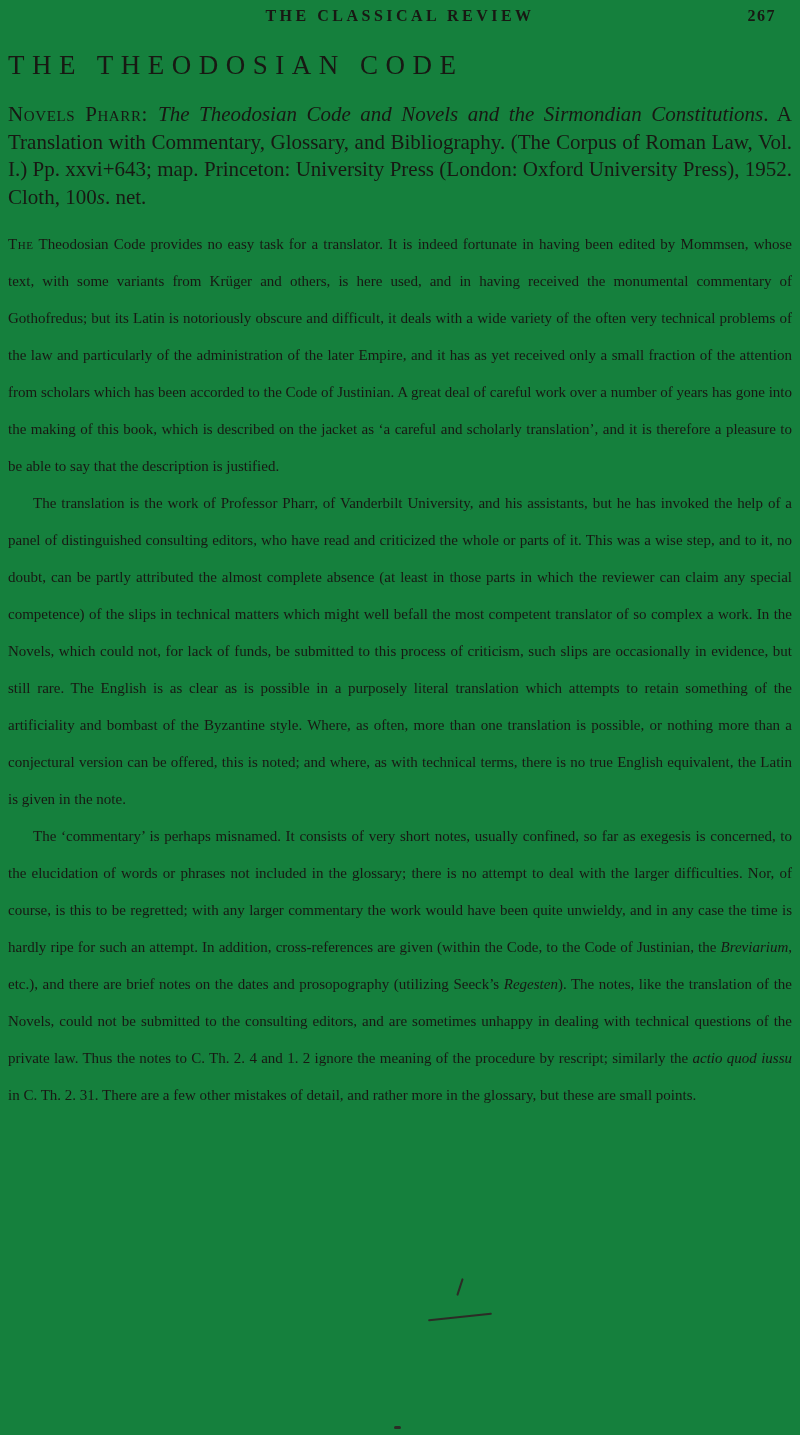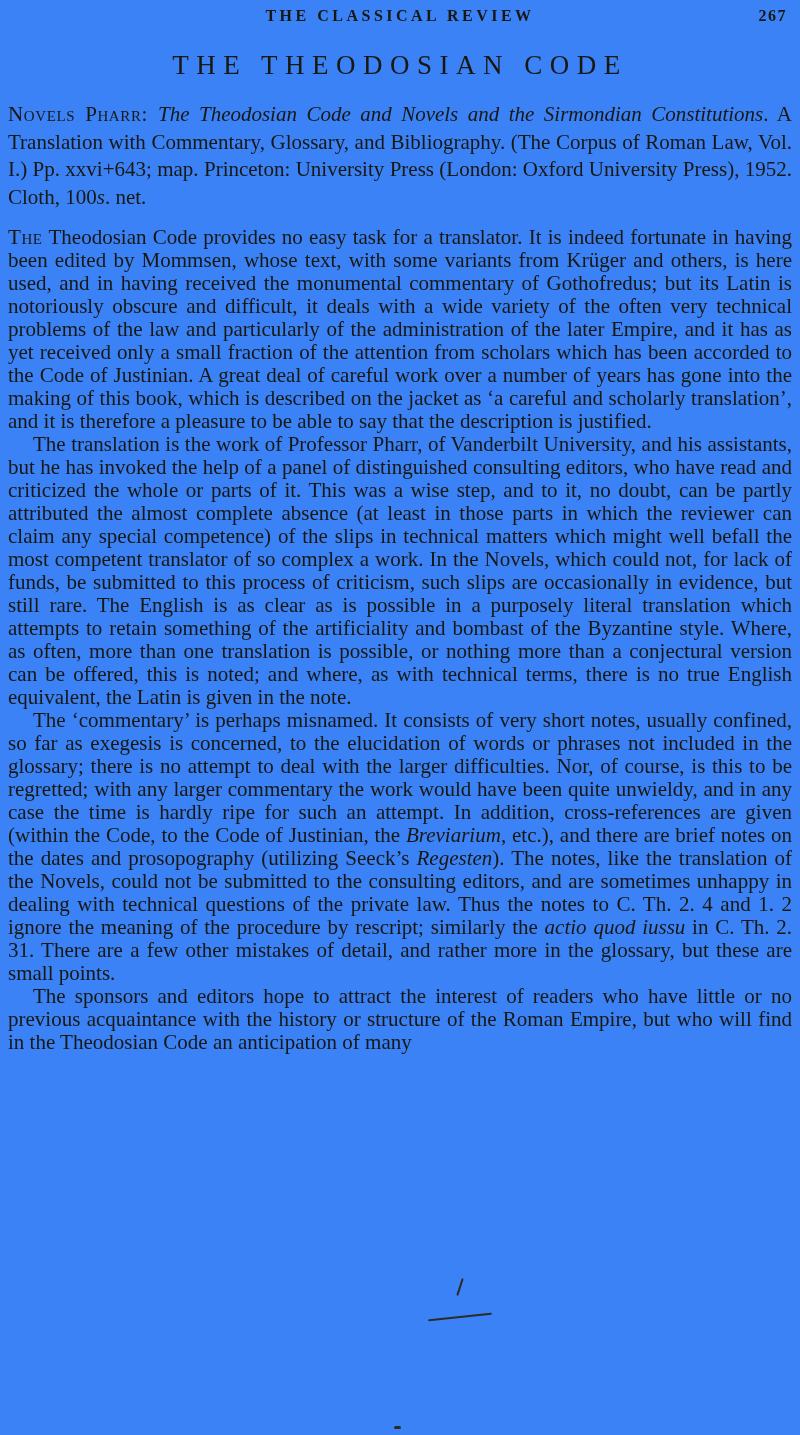--- a/index.html
+++ b/index.html
@@ -2,64 +2,63 @@
 <html lang="en"><head>
 <meta charset="utf-8">
 <style>
   html, body { margin: 0; padding: 0; }
   body { background: #ffffff; }
 
   .page {
     width: 800px;
     height: 1435px;
     box-sizing: border-box;
-    background: #3b82f6;
+    background: #15803d;
     color: #181813;
     font-family: "Liberation Serif", "DejaVu Serif", serif;
     padding: 5px 8px 0 8px;
     position: relative;
     overflow: hidden;
   }
 
   .running-head {
     position: relative;
     text-align: center;
     font-size: 16px;
     font-weight: bold;
     letter-spacing: 3.5px;
     line-height: 22px;
   }
   .page-number {
     position: absolute;
-    right: 5px;
+    right: 16px;
     top: 0;
     letter-spacing: 1.5px;
   }
 
   .article-title {
-    text-align: center;
     font-size: 27px;
     font-weight: normal;
     letter-spacing: 7.5px;
     margin: 22px 0 0 0;
     line-height: 32px;
   }
 
   .bib {
     margin: 20px 0 0 0;
     font-size: 21px;
     line-height: 27.6px;
     text-align: justify;
   }
 
   .body-text { margin-top: 15px; }
   .body-text p {
     margin: 0;
-    font-size: 21px;
-    line-height: 23px;
+    font-size: 15px;
+    line-height: 37px;
     text-align: justify;
   }
   p.indented { text-indent: 25px; }
 
   .sc { font-variant: small-caps; letter-spacing: 0.6px; }
   .it { font-style: italic; margin-top: 8px; }
 
   .artifact { position: absolute; background: #2c2c26; }
   .mark-slash  { left: 459px; top: 1278px; width: 2px;  height: 18px; transform: rotate(18deg); border-radius: 1px; }
   .mark-strike { left: 428px; top: 1316px; width: 64px; height: 2px;  transform: rotate(-6deg); border-radius: 1px; }
@@ -80,21 +79,20 @@
   <p class="bib"><span class="sc">Novels Pharr: </span><span class="it">The Theodosian Code and Novels and the Sirmondian Constitutions</span><span>. A Translation with Commentary, Glossary, and Bibliography. (The Corpus of Roman Law, Vol. I.) Pp. xxvi+643; map. Princeton: University Press (London: Oxford University Press), 1952. Cloth, 100</span><span class="it">s</span><span>. net.</span></p>
 
   <div class="body-text">
 
     <p><span class="sc">The</span><span> Theodosian Code provides no easy task for a translator. It is indeed fortunate in having been edited by Mommsen, whose text, with some variants from Krüger and others, is here used, and in having received the monumental commentary of Gothofredus; but its Latin is notoriously obscure and difficult, it deals with a wide variety of the often very technical problems of the law and particularly of the administration of the later Empire, and it has as yet received only a small fraction of the attention from scholars which has been accorded to the Code of Justinian. A great deal of careful work over a number of years has gone into the making of this book, which is described on the jacket as ‘a careful and scholarly translation’, and it is therefore a pleasure to be able to say that the description is justified.</span></p>
 
     <p class="indented">The translation is the work of Professor Pharr, of Vanderbilt University, and his assistants, but he has invoked the help of a panel of distinguished consulting editors, who have read and criticized the whole or parts of it. This was a wise step, and to it, no doubt, can be partly attributed the almost complete absence (at least in those parts in which the reviewer can claim any special competence) of the slips in technical matters which might well befall the most competent translator of so complex a work. In the Novels, which could not, for lack of funds, be submitted to this process of criticism, such slips are occasionally in evidence, but still rare. The English is as clear as is possible in a purposely literal translation which attempts to retain something of the artificiality and bombast of the Byzantine style. Where, as often, more than one translation is possible, or nothing more than a conjectural version can be offered, this is noted; and where, as with technical terms, there is no true English equivalent, the Latin is given in the note.</p>
 
     <p class="indented"><span>The ‘commentary’ is perhaps misnamed. It consists of very short notes, usually confined, so far as exegesis is concerned, to the elucidation of words or phrases not included in the glossary; there is no attempt to deal with the larger difficulties. Nor, of course, is this to be regretted; with any larger commentary the work would have been quite unwieldy, and in any case the time is hardly ripe for such an attempt. In addition, cross-references are given (within the Code, to the Code of Justinian, the </span><span class="it">Breviarium</span><span>, etc.), and there are brief notes on the dates and prosopography (utilizing Seeck’s </span><span class="it">Regesten</span><span>). The notes, like the translation of the Novels, could not be submitted to the consulting editors, and are sometimes unhappy in dealing with technical questions of the private law. Thus the notes to C. Th. 2. 4 and 1. 2 ignore the meaning of the procedure by rescript; similarly the </span><span class="it">actio quod iussu</span><span> in C. Th. 2. 31. There are a few other mistakes of detail, and rather more in the glossary, but these are small points.</span></p>
 
-    <p class="indented">The sponsors and editors hope to attract the interest of readers who have little or no previous acquaintance with the history or structure of the Roman Empire, but who will find in the Theodosian Code an anticipation of many</p>
 
   </div>
 
   <div class="artifact mark-slash"></div>
   <div class="artifact mark-strike"></div>
   <div class="artifact mark-footer"></div>
 
 </div>
 
 </body></html>

